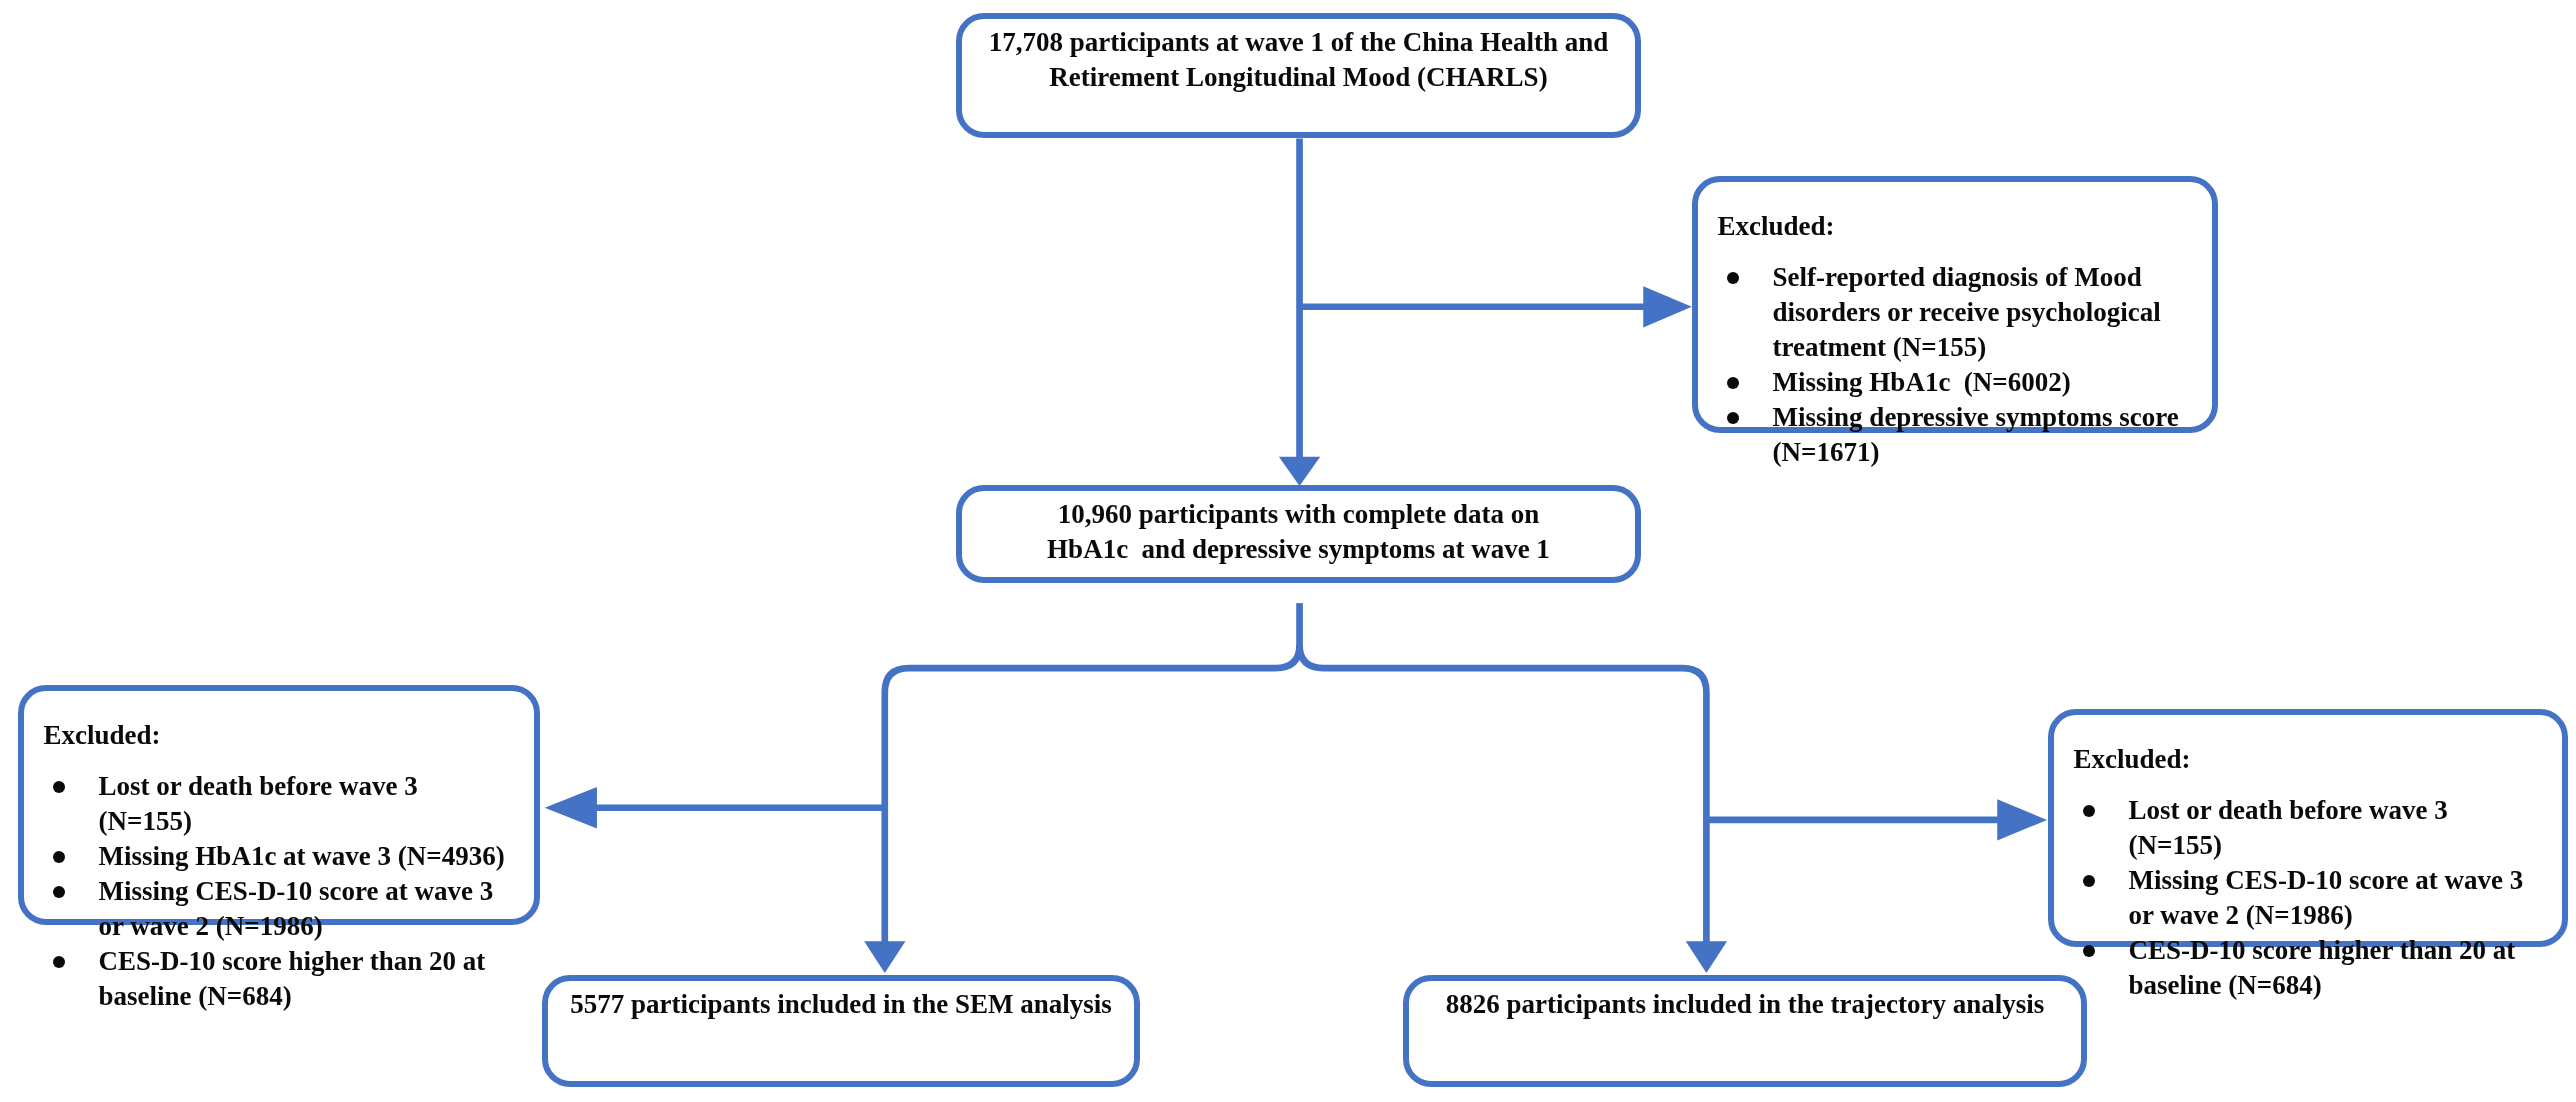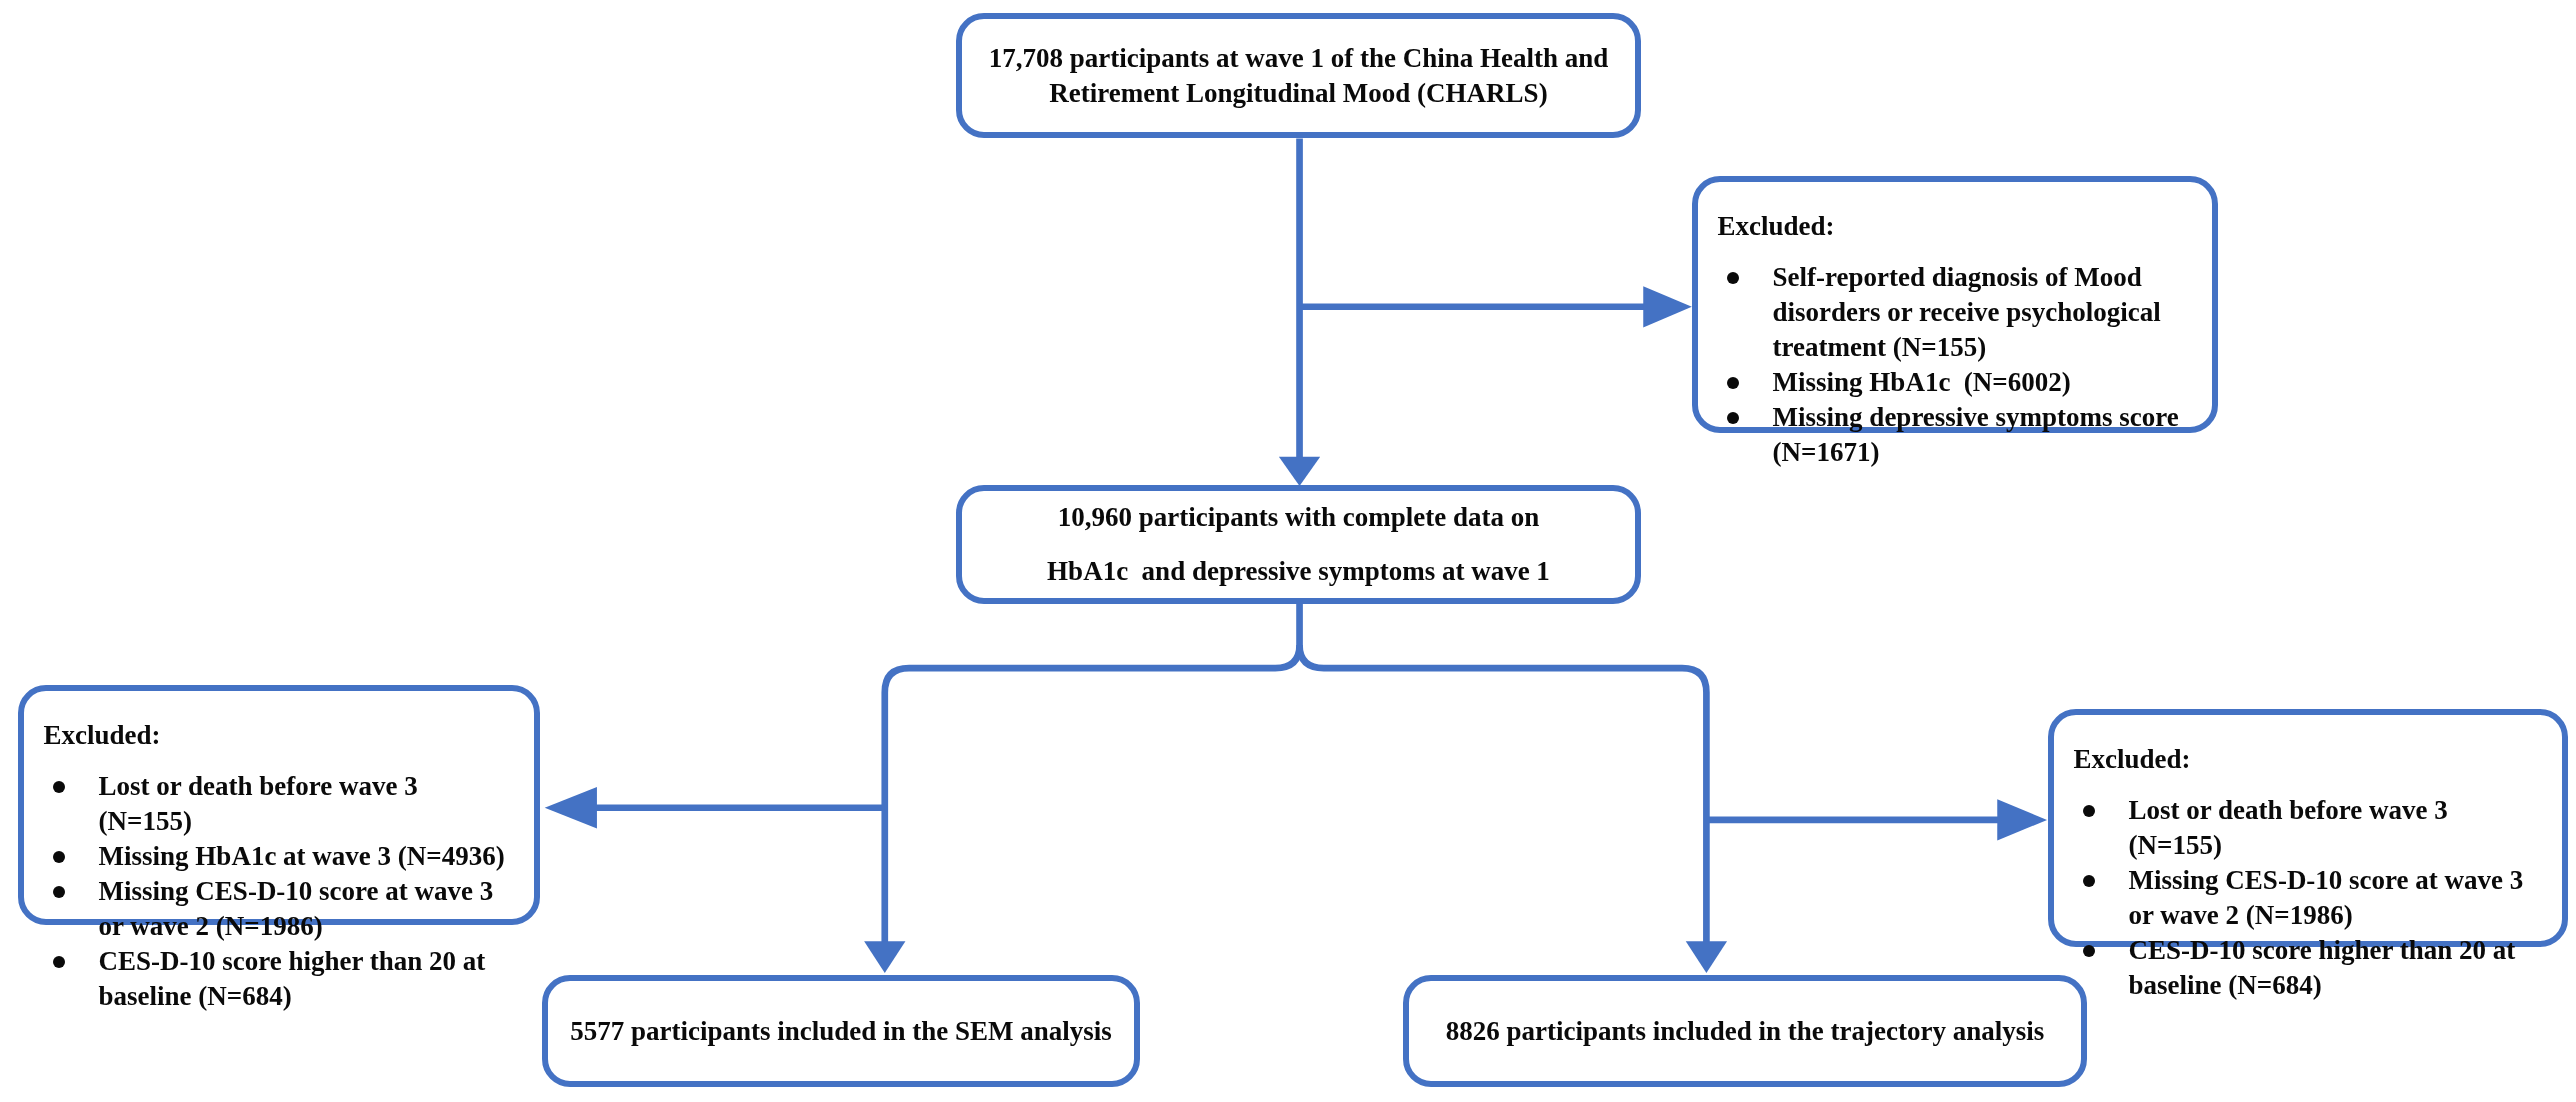--- a/index.html
+++ b/index.html
@@ -21,21 +21,21 @@
   .box {
     position: absolute;
     box-sizing: border-box;
     background: #ffffff;
     border: 6.7px solid #4472C4;
     border-radius: 28px;
   }
   .center-box {
     display: flex;
     flex-direction: column;
-    justify-content: center;
+    justify-content: flex-start;
     align-items: center;
     text-align: center;
     font-size: 27px;
     line-height: 35px;
     padding: 6px 12px;
   }
   .excl-box {
     padding: 11px 8.5px 4.9px 3.6px;
     font-size: 27px;
     line-height: 35px;
@@ -89,21 +89,21 @@
 
   <div class="box excl-box" style="left:1692px; top:176px; width:526px; height:257px;">
     <p class="excl-title">Excluded:</p>
     <ul class="excl-list">
       <li><span class="dot"></span><span>Self-reported diagnosis of Mood disorders or receive psychological treatment (N=155)</span></li>
       <li><span class="dot"></span><span>Missing HbA1c&nbsp; (N=6002)</span></li>
       <li><span class="dot"></span><span>Missing depressive symptoms score (N=1671)</span></li>
     </ul>
   </div>
 
-  <div class="box center-box" style="left:956px; top:485px; width:685px; height:119px;gap:19px;">
+  <div class="box center-box" style="left:956px; top:485px; width:685px; height:98px;">
     <div>10,960 participants with complete data on</div>
     <div>HbA1c&nbsp; and depressive symptoms at wave 1</div>
   </div>
 
   <div class="box excl-box" style="left:18px; top:685px; width:522px; height:240px;">
     <p class="excl-title">Excluded:</p>
     <ul class="excl-list">
       <li><span class="dot"></span><span>Lost or death before wave 3 (N=155)</span></li>
       <li><span class="dot"></span><span>Missing HbA1c at wave 3 (N=4936)</span></li>
       <li><span class="dot"></span><span>Missing CES-D-10 score at wave 3 or wave 2 (N=1986)</span></li>

